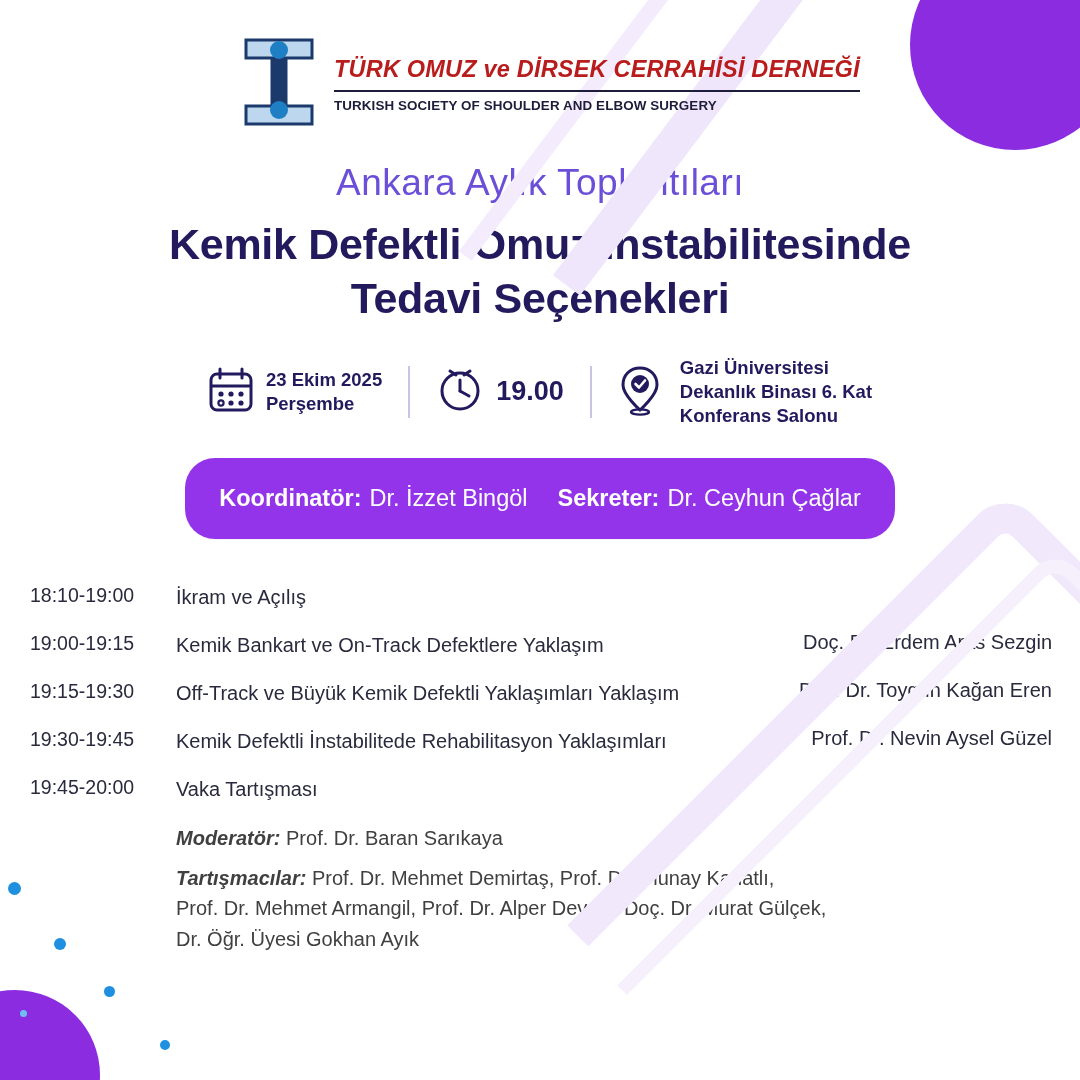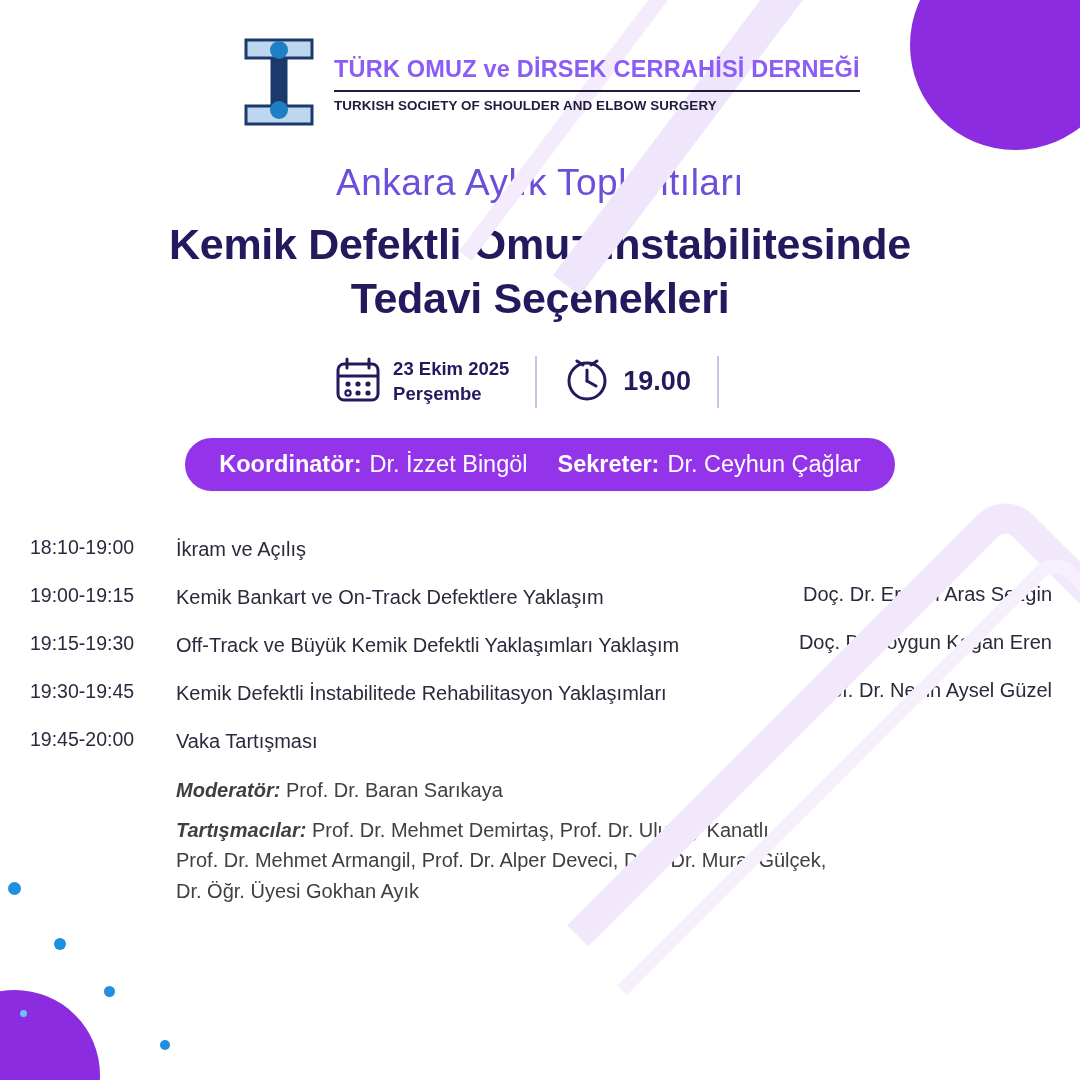--- a/index.html
+++ b/index.html
@@ -76,22 +76,23 @@
   }
   .logo-mark {
     width: 78px; height: 92px;
     position: relative;
     flex: 0 0 auto;
   }
   .logo-text { padding-top: 4px; }
   .logo-title {
     font-size: 23.5px;
     font-weight: bold;
+    font-style: italic;
     letter-spacing: .2px;
-    color: #8b5cf6;
+    color: #b91c1c;
     white-space: nowrap;
     text-align: right;
   }
   .logo-rule {
     height: 2px; background: #1d1d3b;
     margin: 7px 0 6px;
   }
   .logo-sub {
     font-size: 13.4px;
     font-weight: bold;
@@ -137,21 +138,21 @@
     margin: 0 26px;
   }
   .meta-pad-l { margin-left: 6px; }
 
   
   .pill-wrap { display: flex; justify-content: center; margin-top: 30px; }
   .pill {
     background: #9333ea;
     color: #ffffff;
     border-radius: 30px;
-    padding: 13px 34px;
+    padding: 27px 34px;
     font-size: 23.5px;
     display: flex;
     align-items: baseline;
     gap: 8px;
     box-shadow: 0 1px 0 rgba(0,0,0,.04);
   }
   .pill b { font-weight: bold; }
   .pill span.light { font-weight: 400; }
   .pill .gap { display: inline-block; width: 14px; }
 
@@ -268,20 +269,35 @@
         <line x1="24" y1="25" x2="33" y2="30" stroke="#231a5e" stroke-width="3" stroke-linecap="round"></line>
         <line x1="14" y1="5" x2="20" y2="9" stroke="#231a5e" stroke-width="3" stroke-linecap="round"></line>
         <line x1="34" y1="5" x2="28" y2="9" stroke="#231a5e" stroke-width="3" stroke-linecap="round"></line>
       </svg>
     </span>
     <span class="meta-time">19.00</span>
   </div>
 
   <div class="divider"></div>
 
+  <div class="meta-item">
+    <span>
+      <svg width="44" height="52" viewBox="0 0 44 52">
+        <path d="M22 4 C12 4 5 11 5 21 C5 31 22 46 22 46 C22 46 39 31 39 21 C39 11 32 4 22 4 Z" fill="none" stroke="#231a5e" stroke-width="3"></path>
+        <circle cx="22" cy="20" r="9" fill="#231a5e"></circle>
+        <polyline points="17.5,20 21,23.5 27,16.5" fill="none" stroke="#ffffff" stroke-width="2.6" stroke-linecap="round" stroke-linejoin="round"></polyline>
+        <ellipse cx="22" cy="48" rx="9" ry="2.6" fill="none" stroke="#231a5e" stroke-width="2.4"></ellipse>
+      </svg>
+    </span>
+    <span class="meta-text meta-pad-l">
+      <span>Gazi Üniversitesi</span><br>
+      <span>Dekanlık Binası 6. Kat</span><br>
+      <span>Konferans Salonu</span>
+    </span>
+  </div>
 </div>
 
 <div class="pill-wrap">
   <div class="pill">
     <b>Koordinatör:</b>
     <span class="light">Dr. İzzet Bingöl</span>
     <span class="gap"></span>
     <b>Sekreter:</b>
     <span class="light">Dr. Ceyhun Çağlar</span>
   </div>

